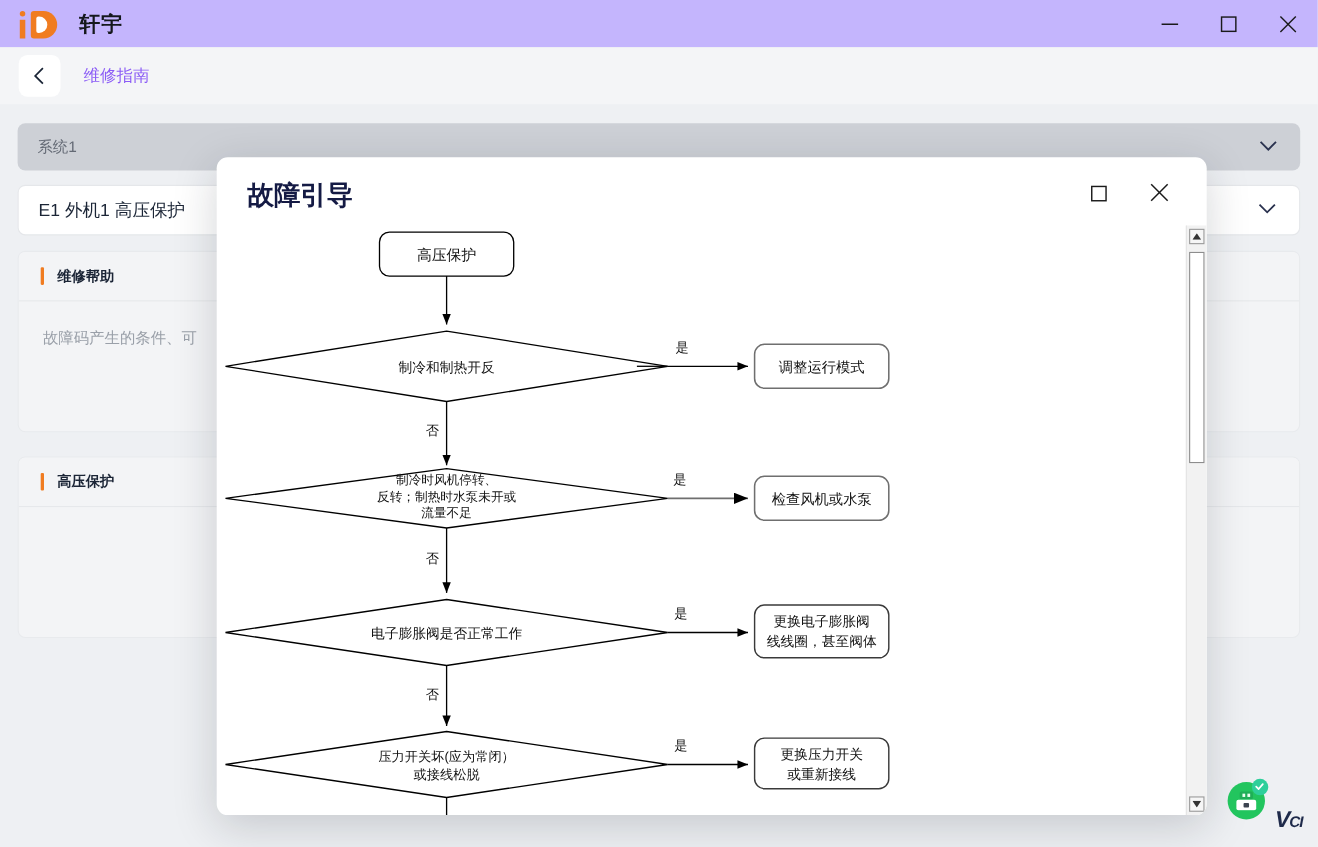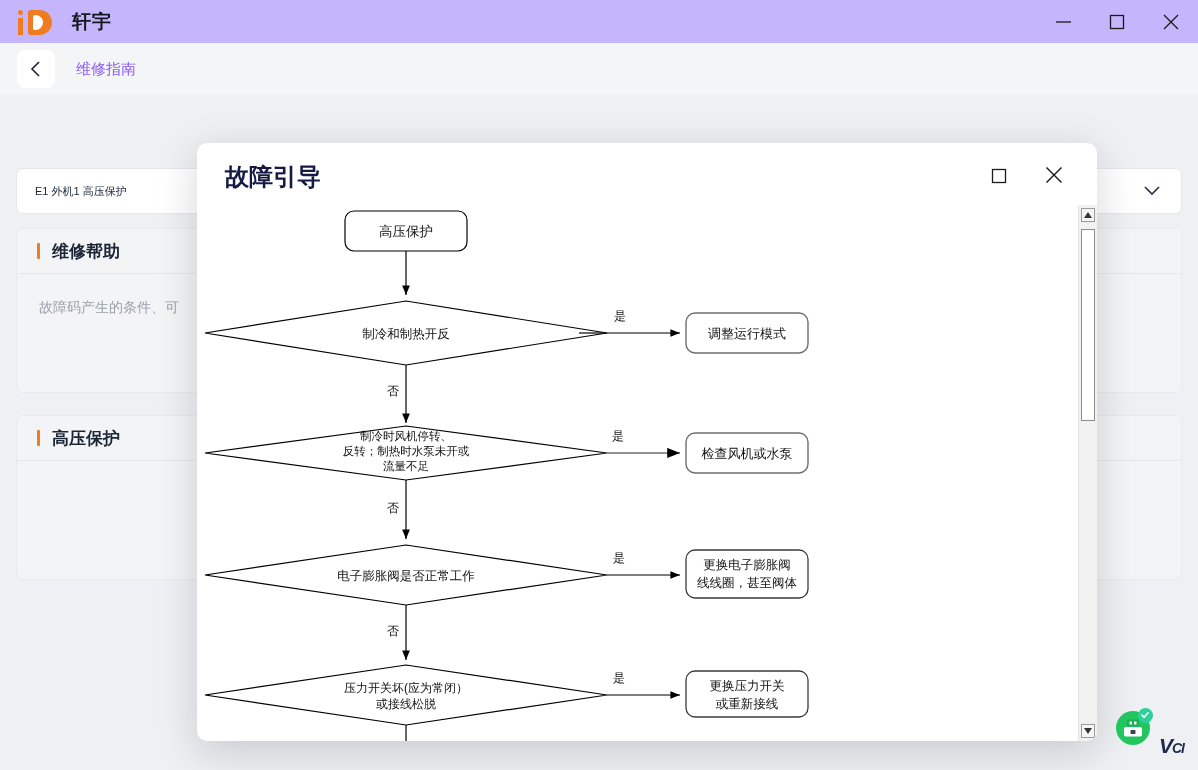--- a/index.html
+++ b/index.html
@@ -46,34 +46,34 @@
     position:absolute;left:16px;top:17px;width:1166px;height:43px;
     background:#cdd0d6;border-radius:7px;display:flex;align-items:center;
   }
   #select-system .lbl{padding-left:18px;font-size:14px;color:#646a75;}
   .chev{margin-left:auto;margin-right:20px;}
   #select-fault{
     position:absolute;left:16px;top:73px;width:1166px;height:46px;
     background:#ffffff;border-radius:7px;display:flex;align-items:center;
     border:1px solid #e5e7ea;box-sizing:border-box;
   }
-  #select-fault .lbl{padding-left:18px;font-size:11px;color:#1b2536;}
+  #select-fault .lbl{padding-left:18px;font-size:16px;color:#1b2536;}
 
   .card{
     position:absolute;left:16px;width:1166px;background:#f3f4f6;border-radius:7px;
     border:1px solid #e8eaed;box-sizing:border-box;overflow:hidden;
   }
   #card-repair{top:133px;height:165px;}
   #card-tech{top:320px;height:165px;}
   .card-head{
     height:44px;display:flex;align-items:center;background:#f3f4f6;
     border-bottom:1px solid #e6e8eb;
   }
   .accent{width:3px;height:16px;background:#f07c21;margin-left:20px;border-radius:1px;}
-  .card-title{margin-left:12px;font-size:17px;font-weight:bold;color:#1b2536;}
+  .card-title{margin-left:12px;font-size:13px;font-weight:bold;color:#1b2536;}
   .card-body{padding:22px 20px 0 22px;font-size:14px;color:#9aa0a9;line-height:1.7;}
   #modal{
     position:absolute;left:197px;top:143px;width:900px;height:598px;
     background:#ffffff;border-radius:10px;
     box-shadow:0 10px 40px rgba(20,25,40,0.18);
     overflow:hidden;
   }
   #modal-header{height:62px;position:relative;}
   #modal-title{position:absolute;left:28px;top:18px;font-size:24px;font-weight:bold;color:#141a44;}
   #modal-maximize{position:absolute;right:86px;top:21px;width:24px;height:24px;
@@ -148,20 +148,28 @@
   <div id="back-button">
     <svg width="14" height="18" viewBox="0 0 14 18">
       <polyline points="10,2 3,9 10,16" fill="none" stroke="#1b2536" stroke-width="1.6"></polyline>
     </svg>
   </div>
   <div id="breadcrumb-title">维修指南</div>
 </div>
 
 <div id="content">
 
+  <div id="select-system">
+    <span class="lbl">系统1</span>
+    <span class="chev">
+      <svg width="18" height="12" viewBox="0 0 18 12">
+        <polyline points="2,3 9,10 16,3" fill="none" stroke="#2b3350" stroke-width="1.7"></polyline>
+      </svg>
+    </span>
+  </div>
 
   <div id="select-fault">
     <span class="lbl">E1 外机1 高压保护</span>
     <span class="chev">
       <svg width="18" height="12" viewBox="0 0 18 12">
         <polyline points="2,3 9,10 16,3" fill="none" stroke="#2b3350" stroke-width="1.7"></polyline>
       </svg>
     </span>
   </div>
 

